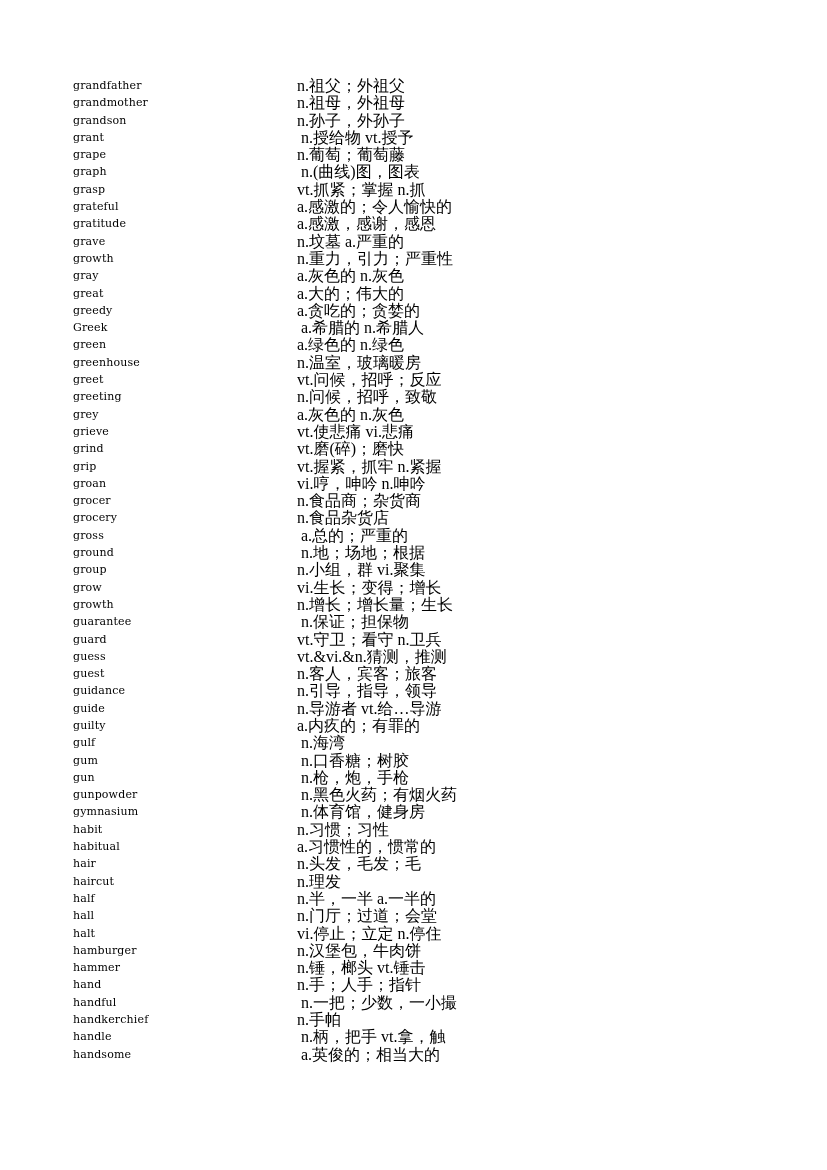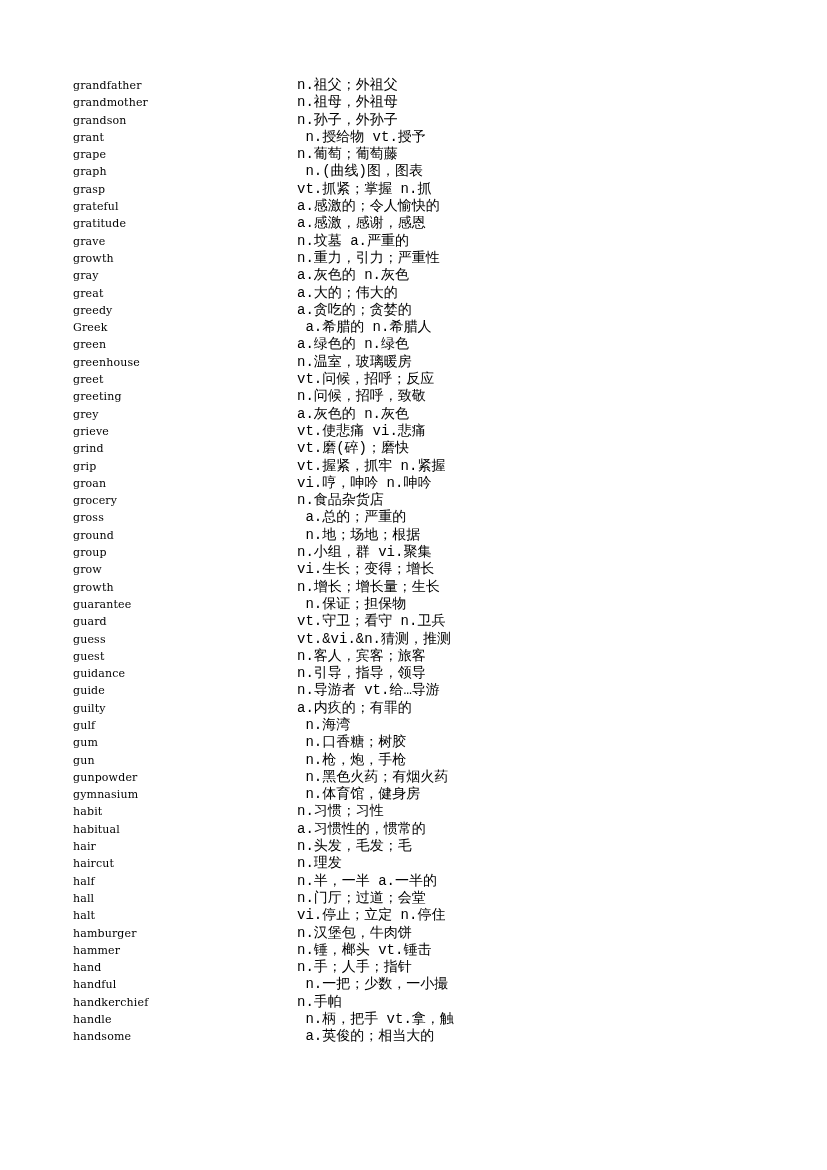--- a/index.html
+++ b/index.html
@@ -39,22 +39,22 @@
     display: inline-block;
     width: 224px;
     font-family: "DejaVu Serif", "Liberation Serif", serif;
     font-size: 11px;
     letter-spacing: 0.15px;
     vertical-align: top;
     overflow: hidden;
   }
   .definition {
     display: inline-block;
-    font-family: Liberation Mono, monospace;
-    font-size: 14px;
+    font-family: Liberation Serif, serif;
+    font-size: 16px;
     vertical-align: top;
     white-space: pre;
   }
 </style>
 </head>
 <body>
 
 <div class="page">
   <div class="word-list" id="word-list">
       <div class="entry"><span class="term">grandfather</span><span class="definition">n.祖父；外祖父</span></div>
@@ -74,20 +74,21 @@
       <div class="entry"><span class="term">Greek</span><span class="definition"> a.希腊的 n.希腊人</span></div>
       <div class="entry"><span class="term">green</span><span class="definition">a.绿色的 n.绿色</span></div>
       <div class="entry"><span class="term">greenhouse</span><span class="definition">n.温室，玻璃暖房</span></div>
       <div class="entry"><span class="term">greet</span><span class="definition">vt.问候，招呼；反应</span></div>
       <div class="entry"><span class="term">greeting</span><span class="definition">n.问候，招呼，致敬</span></div>
       <div class="entry"><span class="term">grey</span><span class="definition">a.灰色的 n.灰色</span></div>
       <div class="entry"><span class="term">grieve</span><span class="definition">vt.使悲痛 vi.悲痛</span></div>
       <div class="entry"><span class="term">grind</span><span class="definition">vt.磨(碎)；磨快</span></div>
       <div class="entry"><span class="term">grip</span><span class="definition">vt.握紧，抓牢 n.紧握</span></div>
       <div class="entry"><span class="term">groan</span><span class="definition">vi.哼，呻吟 n.呻吟</span></div>
+      <div class="entry"><span class="term">grocer</span><span class="definition">n.食品商；杂货商</span></div>
       <div class="entry"><span class="term">grocery</span><span class="definition">n.食品杂货店</span></div>
       <div class="entry"><span class="term">gross</span><span class="definition"> a.总的；严重的</span></div>
       <div class="entry"><span class="term">ground</span><span class="definition"> n.地；场地；根据</span></div>
       <div class="entry"><span class="term">group</span><span class="definition">n.小组，群 vi.聚集</span></div>
       <div class="entry"><span class="term">grow</span><span class="definition">vi.生长；变得；增长</span></div>
       <div class="entry"><span class="term">growth</span><span class="definition">n.增长；增长量；生长</span></div>
       <div class="entry"><span class="term">guarantee</span><span class="definition"> n.保证；担保物</span></div>
       <div class="entry"><span class="term">guard</span><span class="definition">vt.守卫；看守 n.卫兵</span></div>
       <div class="entry"><span class="term">guess</span><span class="definition">vt.&amp;vi.&amp;n.猜测，推测</span></div>
       <div class="entry"><span class="term">guest</span><span class="definition">n.客人，宾客；旅客</span></div>

